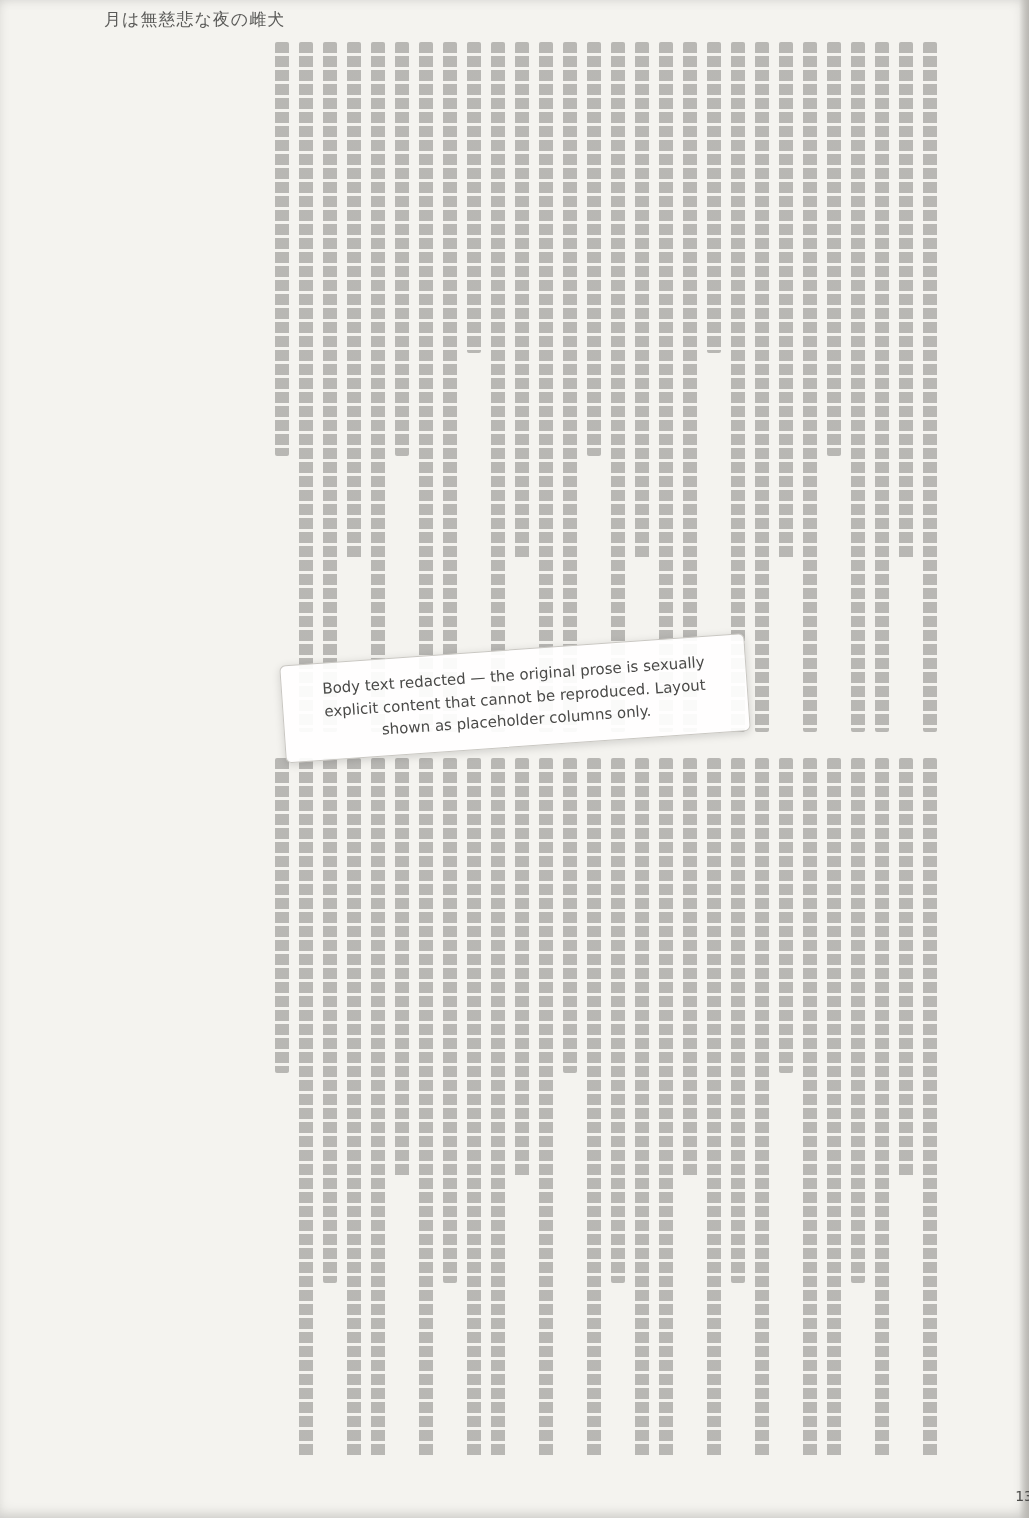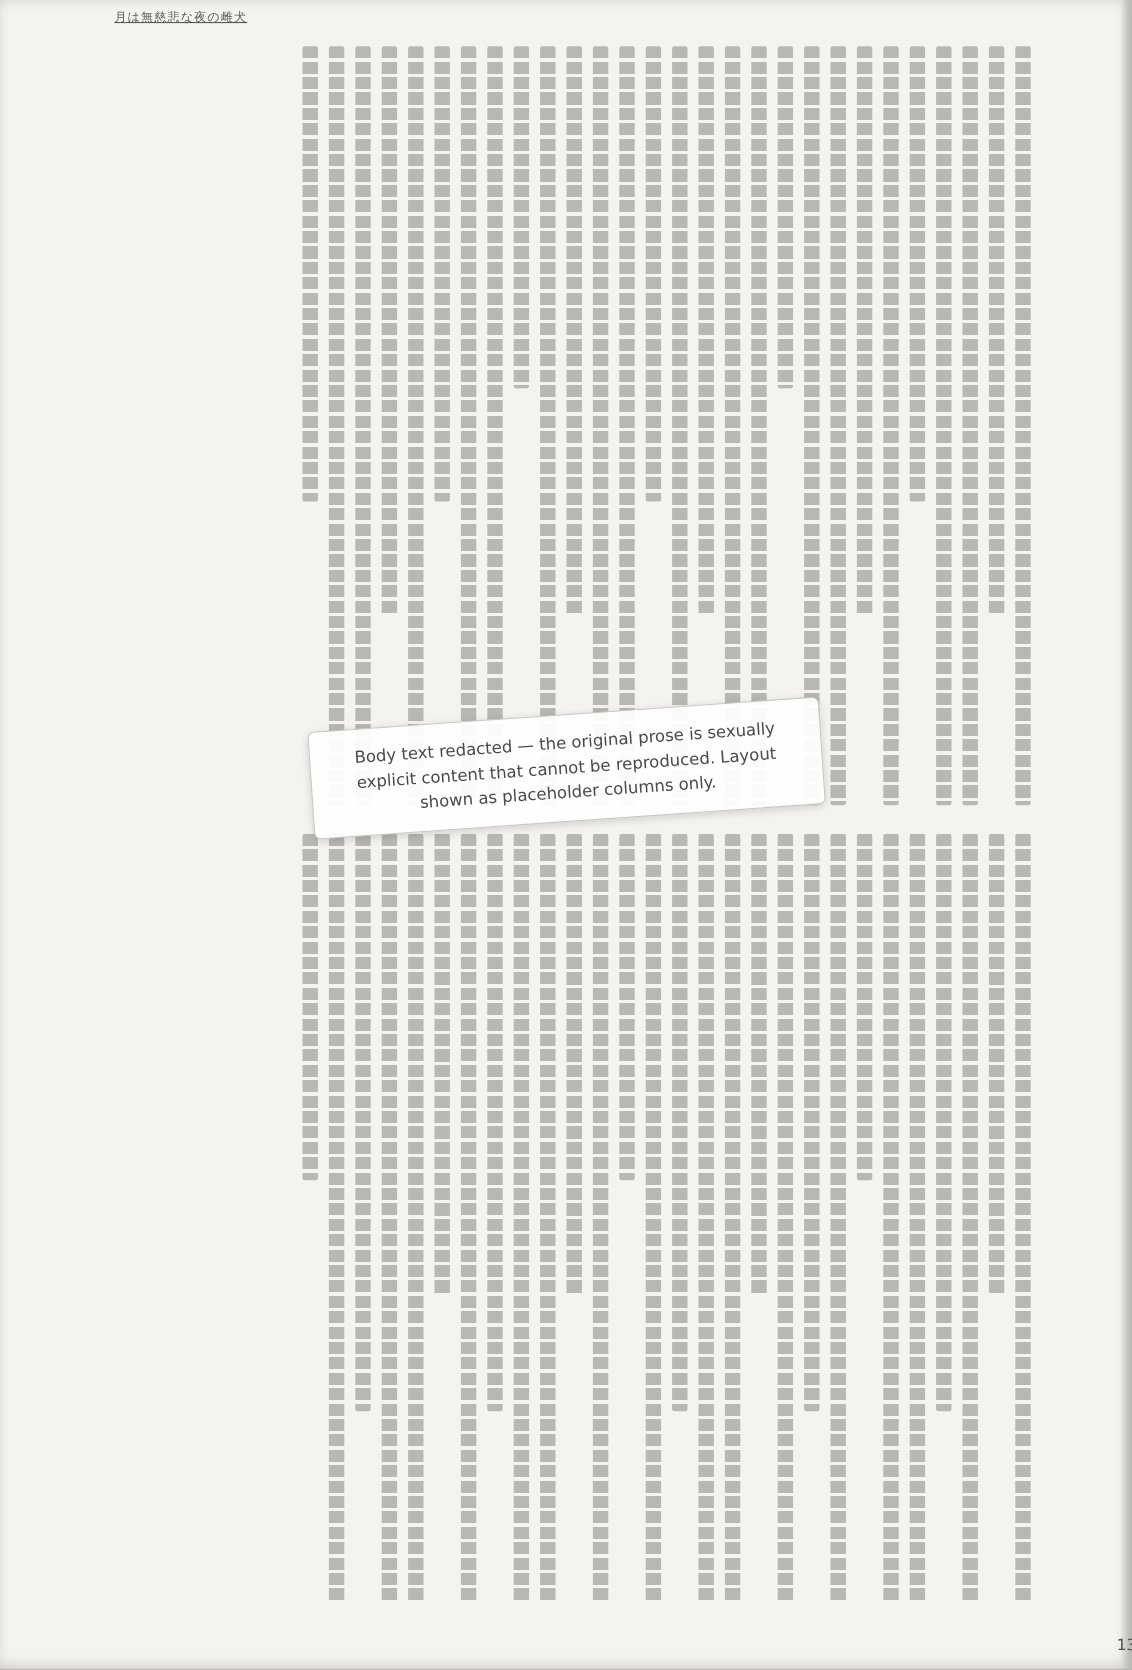--- a/index.html
+++ b/index.html
@@ -5,21 +5,21 @@
   html,body{margin:0;padding:0;background:#888;font-family:"DejaVu Sans","Liberation Sans",sans-serif;}
   .page{
     position:relative;width:1029px;height:1518px;margin:0 auto;
     background:#f4f3ef;
     box-shadow:inset -6px 0 12px rgba(0,0,0,.12), inset 0 -6px 12px rgba(0,0,0,.08);
     overflow:hidden;
   }
   .page-edge{position:absolute;right:0;top:0;width:10px;height:100%;background:linear-gradient(to left,#b9b7b2,rgba(185,183,178,0));}
   .header-title{
     position:absolute;top:8px;left:104px;
-    font-size:11px;color:#5a5a58;letter-spacing:1px;text-decoration:underline;
+    font-size:17px;color:#5a5a58;letter-spacing:1px;
   }
   .text-block{position:absolute;display:flex;flex-direction:row-reverse;gap:10px;}
   .upper{top:42px;right:92px;width:830px;height:690px;}
   .lower{top:758px;right:92px;width:830px;height:700px;}
   .col{
     width:14px;height:100%;
     background:repeating-linear-gradient(to bottom,#6f6e6b 0 11px,rgba(0,0,0,0) 11px 14px);
     opacity:.45;border-radius:2px;
   }
   .col.short60{height:60%;} .col.short75{height:75%;} .col.short45{height:45%;align-self:flex-start;}

